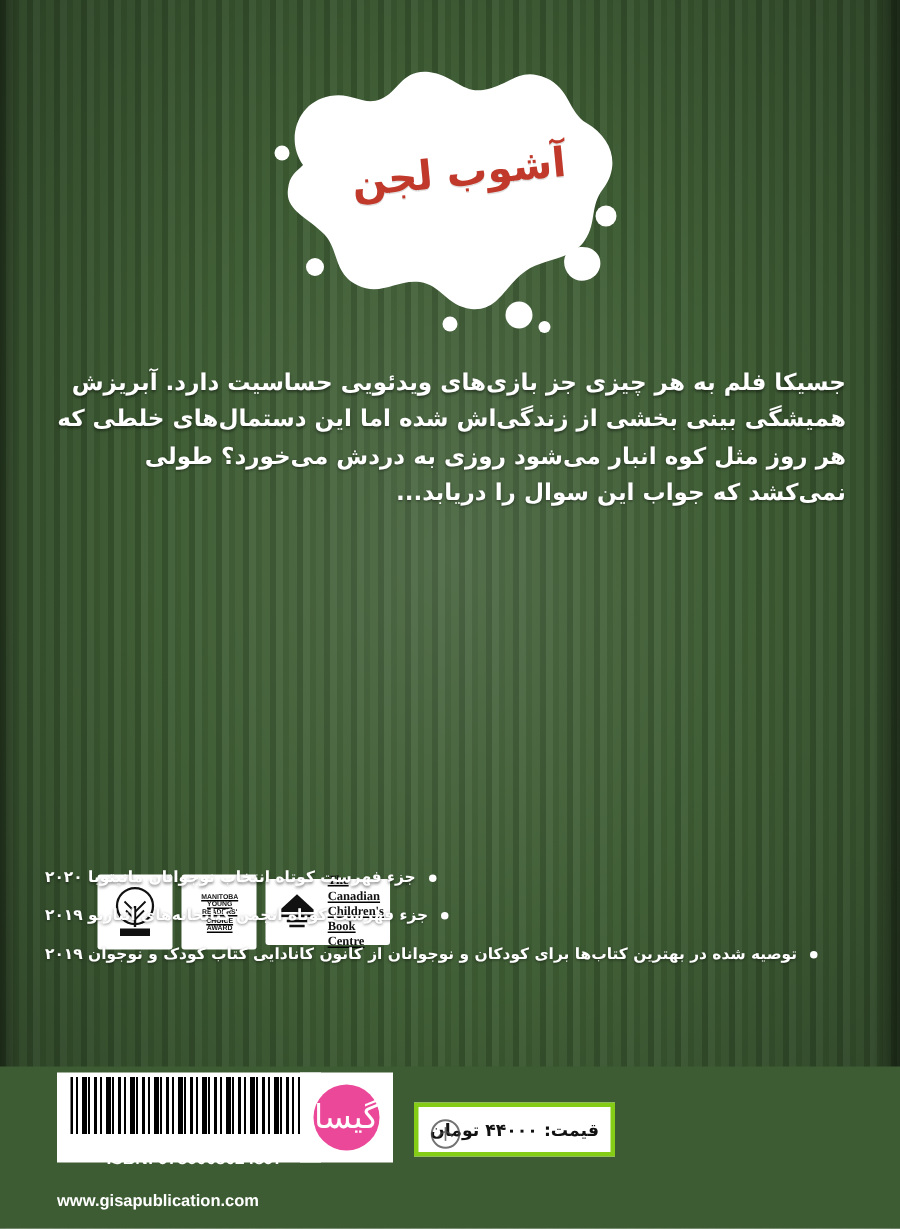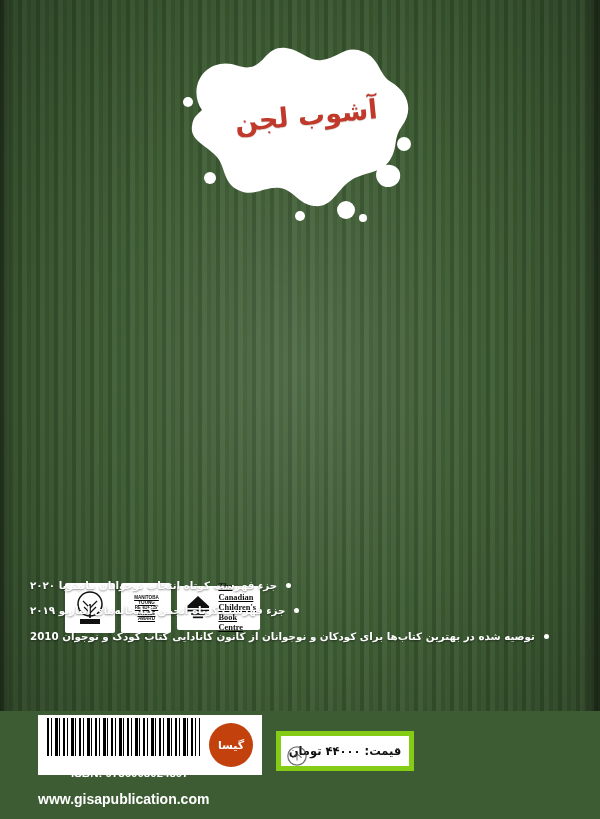--- a/index.html
+++ b/index.html
@@ -181,52 +181,52 @@
   .isbn{
     position:absolute;
     left:38px;bottom:40px;
     color:#ffffff;font-size:11.5px;font-weight:bold;direction:ltr;
     font-family:"Liberation Sans",sans-serif;
     margin-left:33px;
   }
   .website{
     position:absolute;
     left:38px;bottom:12px;
-    color:#ffffff;font-size:14px;font-weight:bold;direction:ltr;
+    color:#ffffff;font-size:11px;font-weight:bold;direction:ltr;
     font-family:"Liberation Sans",sans-serif;
   }
   .price-box{
     position:absolute;
     left:276px;bottom:48px;
     width:128px;height:30px;
     background:#ffffff;
-    border:5px solid #84cc16;
+    border:3px solid #84cc16;
     display:flex;align-items:center;justify-content:center;
   }
   .price-text{
     color:#111;font-size:11.5px;font-weight:bold;direction:rtl;
   }
   .price-stamp{
     position:absolute;
     left:286px;bottom:52px;
     width:22px;height:22px;opacity:0.75;
   }
   .publisher-logo{
     position:absolute;
     left:200px;bottom:44px;
     width:62px;height:60px;
     background:#ffffff;
     display:flex;align-items:center;justify-content:center;
     flex-direction:column;
   }
   .pub-circle{
     width:44px;height:44px;border-radius:50%;
-    background:#c2410c;
-    display:flex;align-items:center;justify-content:center;
-    color:#ffffff;font-size:11px;font-weight:bold;
+    background:#ec4899;
+    display:flex;align-items:center;justify-content:center;
+    color:#ffffff;font-size:22px;font-weight:normal;
   }
   .spine-shadow{
     position:absolute;
     right:0;top:0;bottom:0;width:18px;
     background:linear-gradient(270deg, rgba(0,0,0,0.45), rgba(0,0,0,0));
     pointer-events:none;
   }
   .left-shadow{
     position:absolute;
     left:0;top:0;bottom:0;width:14px;
@@ -251,20 +251,21 @@
       <circle fill="#ffffff" cx="60" cy="140" r="6"></circle>
       <circle fill="#ffffff" cx="196" cy="172" r="9"></circle>
       <circle fill="#ffffff" cx="213" cy="180" r="4"></circle>
       <circle fill="#ffffff" cx="38" cy="64" r="5"></circle>
       <circle fill="#ffffff" cx="150" cy="178" r="5"></circle>
     </svg>
   </div>
   <div class="booktitle">آشوب لجن</div>
 
   <div class="blurb">
+    <p>جسیکا فلم به هر چیزی جز بازی‌های ویدئویی حساسیت دارد. آبریزش همیشگی بینی بخشی از زندگی‌اش شده اما این دستمال‌های خلطی که هر روز مثل کوه انبار می‌شود روزی به دردش می‌خورد؟ طولی نمی‌کشد که جواب این سوال را دریابد...</p>
   </div>
 
   <div class="logos">
     <div class="logo-ccbc">
       <svg class="mark" viewBox="0 0 40 40" xmlns="http://www.w3.org/2000/svg">
         <path d="M20 6 L33 18 L33 20 L7 20 L7 18 Z" fill="#111"></path>
         <rect x="7" y="22" width="26" height="2" fill="#111"></rect>
         <path d="M12 26 h16 v2 h-16 Z" fill="#111"></path>
         <path d="M14 30 h12 v2 h-12 Z" fill="#111"></path>
       </svg>
@@ -309,21 +310,21 @@
         <span class="award-line">
             <span class="bullet"></span>
             <span>جزء فهرست کوتاه انجمن کتابخانه‌های انتاریو ۲۰۱۹</span>
           </span>
       </div>
     </div>
     <div class="award-row">
       <div class="award-text">
         <span class="award-line">
             <span class="bullet"></span>
-            <span>توصیه شده در بهترین کتاب‌ها برای کودکان و نوجوانان از کانون کانادایی کتاب کودک و نوجوان 2010</span>
+            <span>توصیه شده در بهترین کتاب‌ها برای کودکان و نوجوانان از کانون کانادایی کتاب کودک و نوجوان ۲۰۱۹</span>
           </span>
       </div>
     </div>
   </div>
 
   <div class="bottombar">
     <div class="barcode-box">
       <div class="barcode"></div>
     </div>
     <div class="isbn">ISBN: 9786008024897</div>

